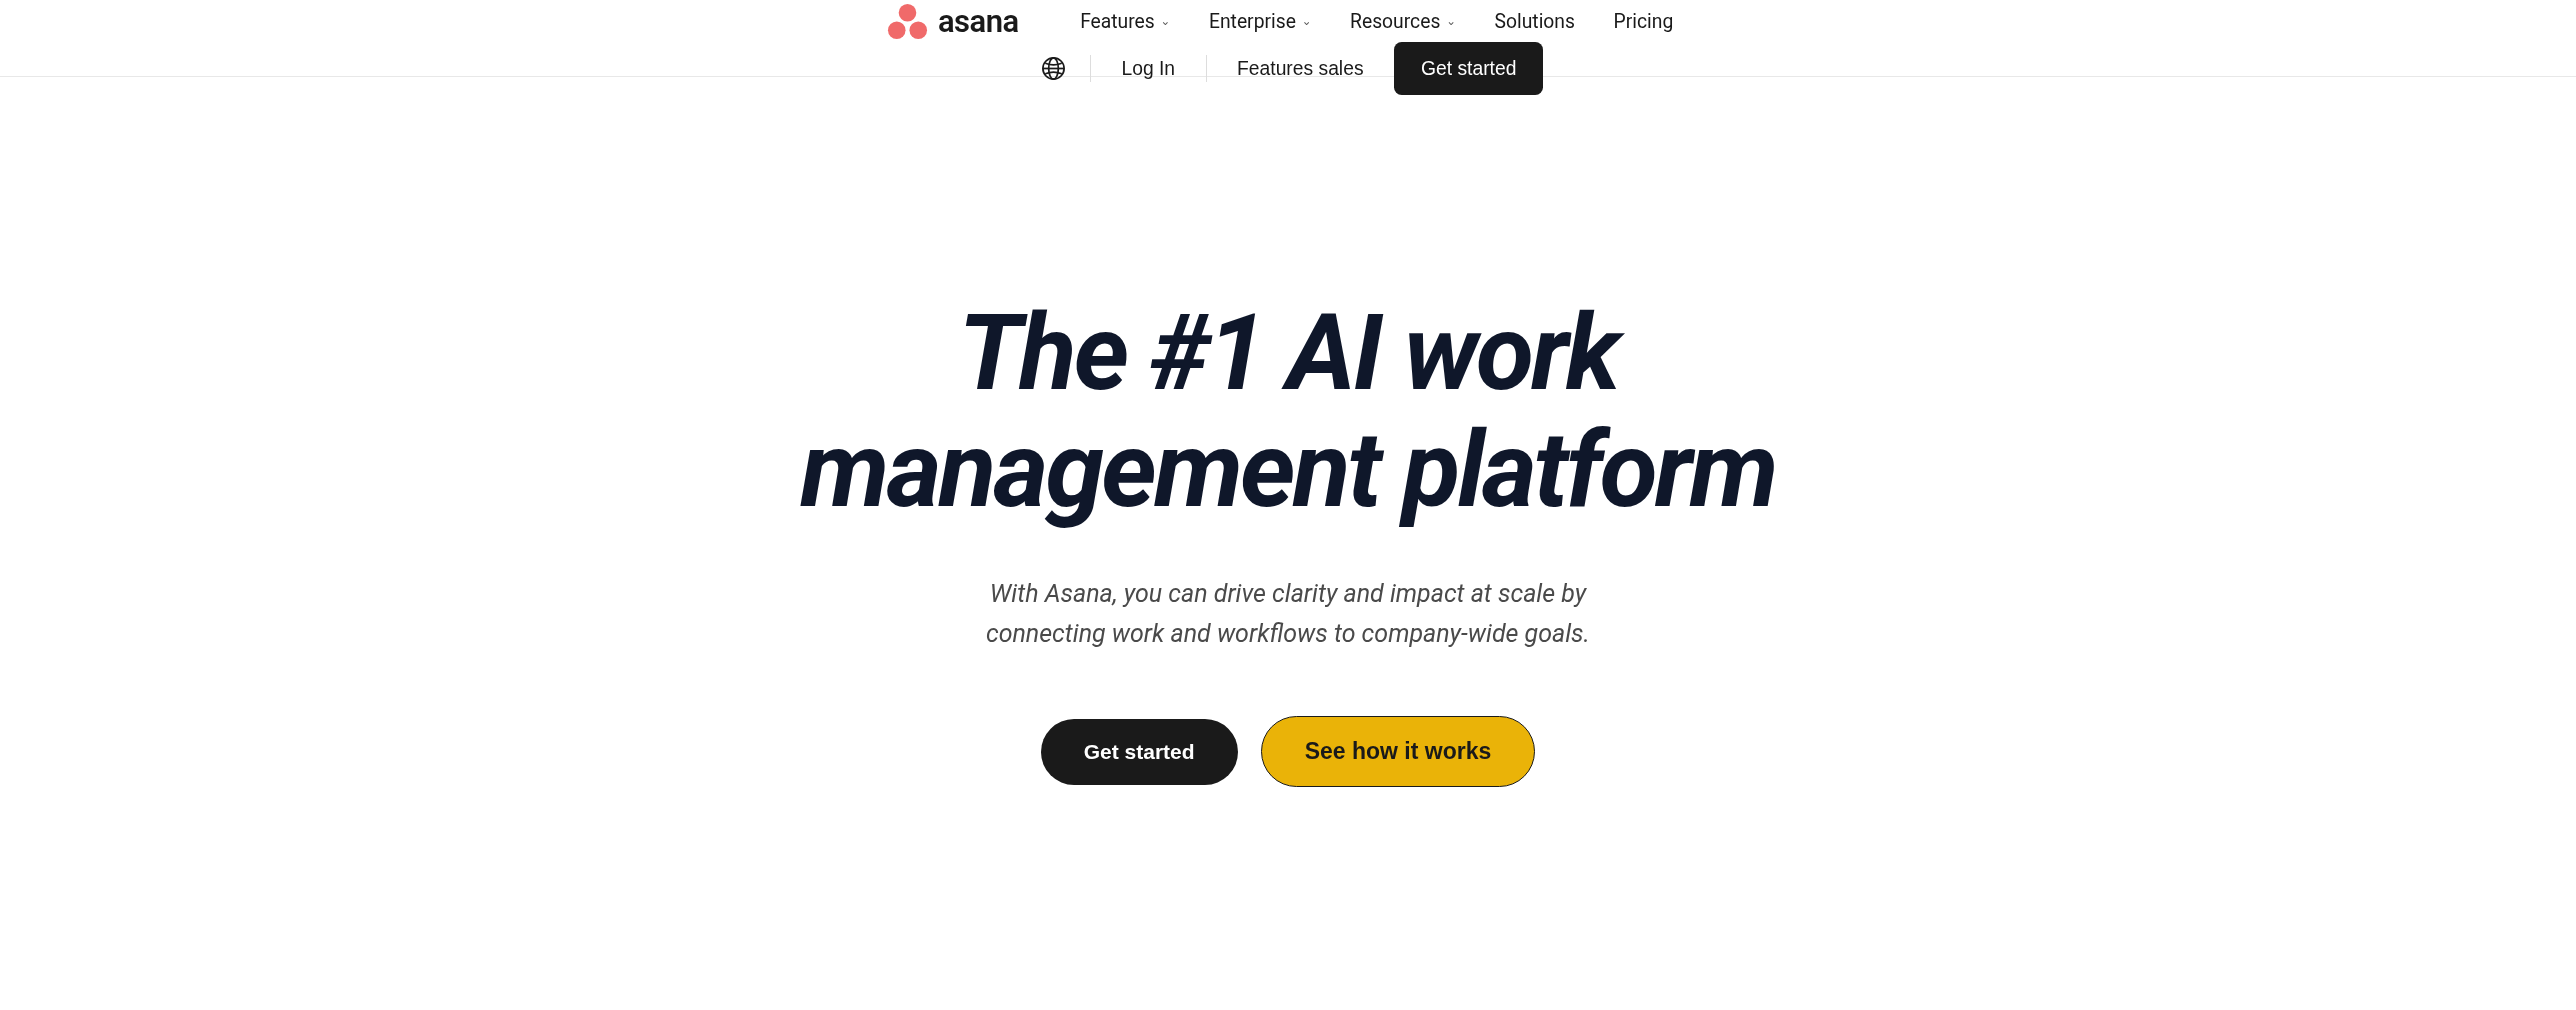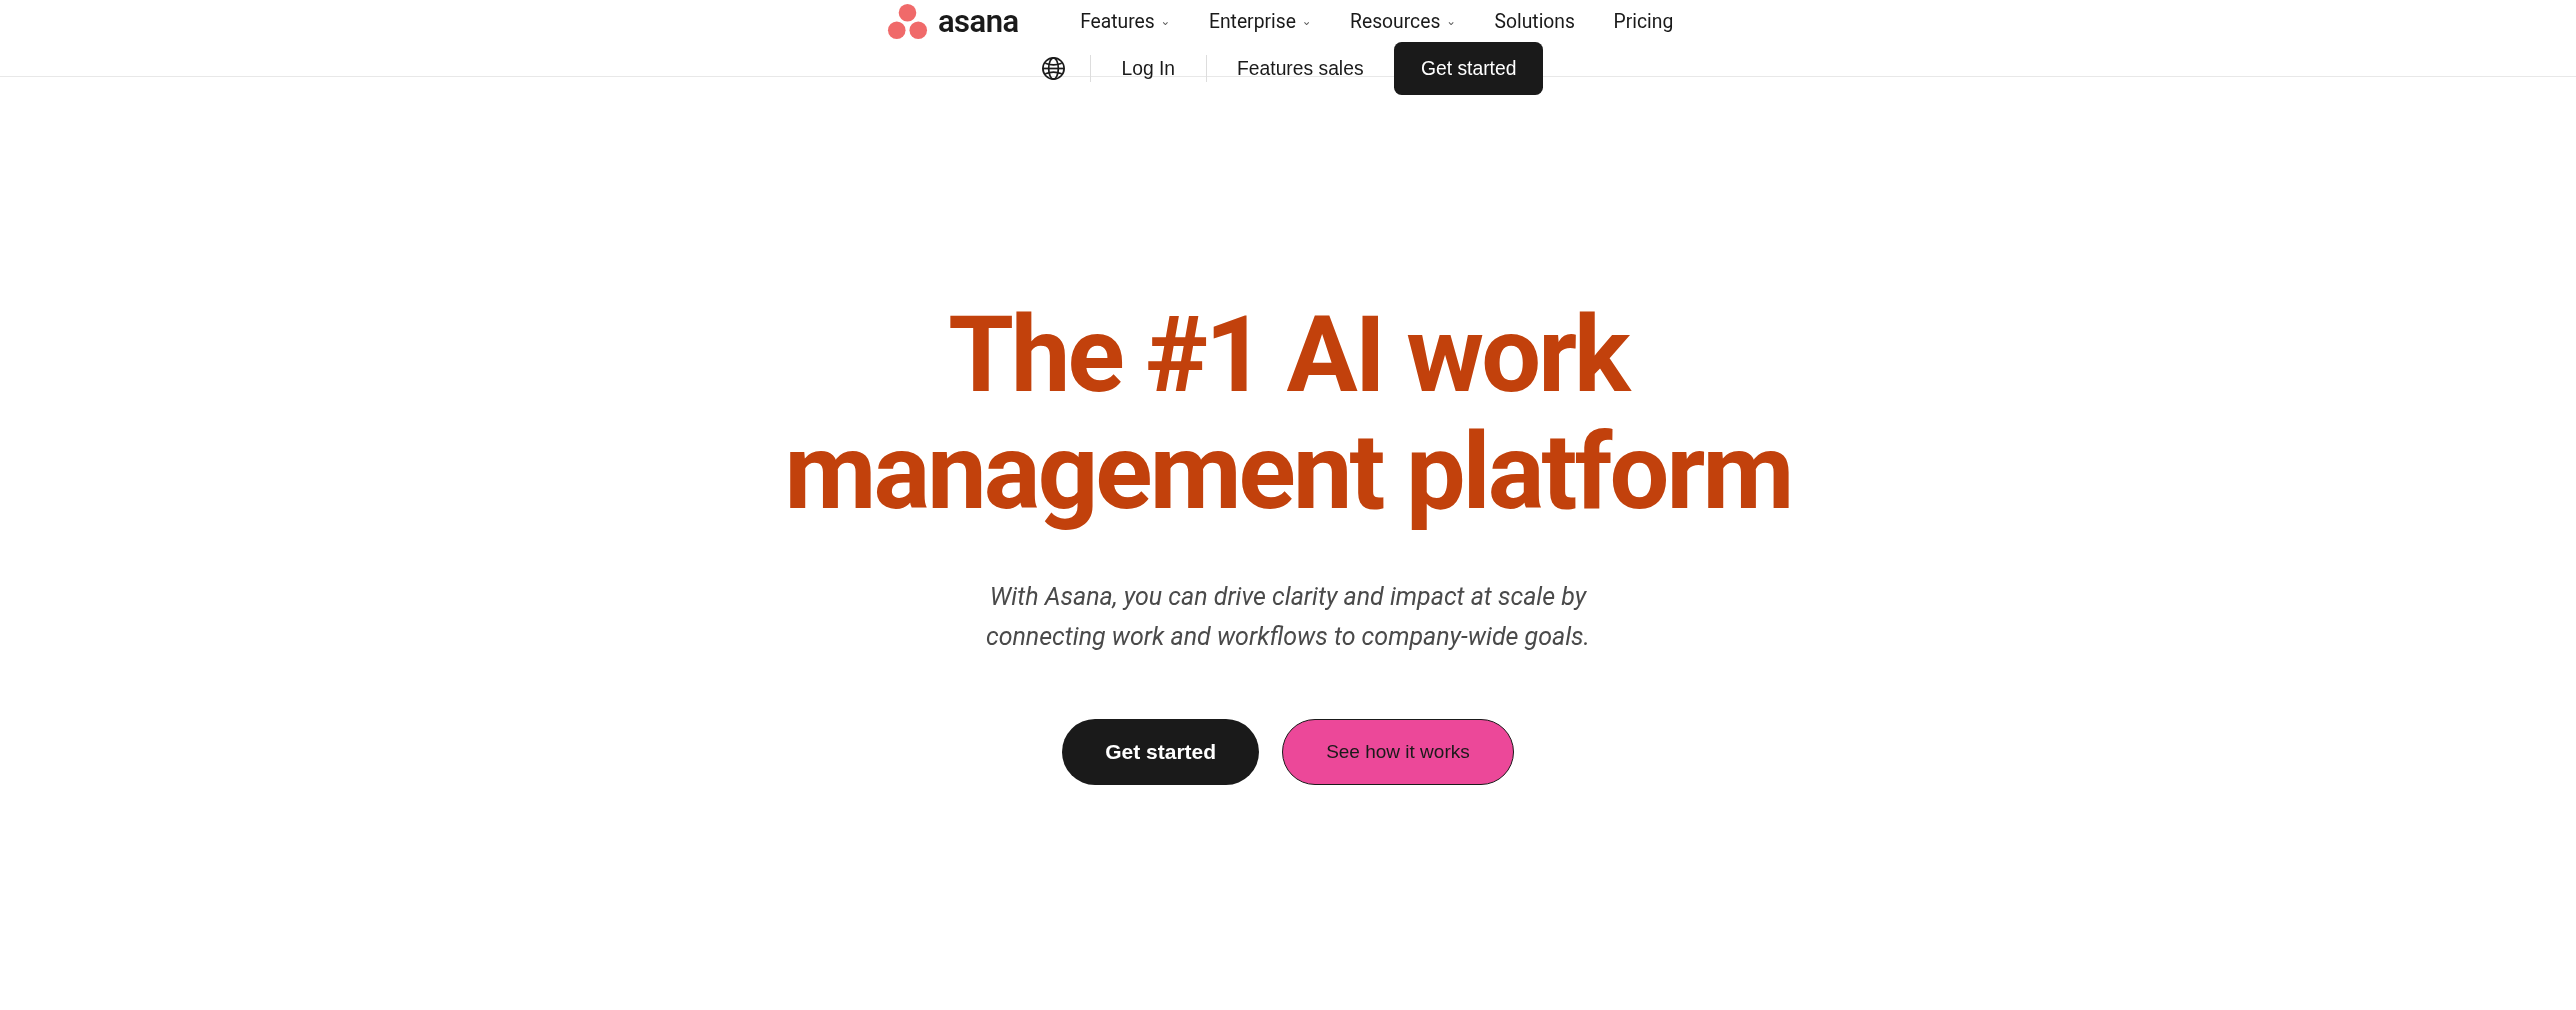--- a/index.html
+++ b/index.html
@@ -147,25 +147,26 @@
       align-items: center;
       justify-content: center;
       text-align: center;
       padding: 116px 77px 77px;
       min-height: 889px;
     }
 
     .hero-title {
       font-size: 106px;
       font-weight: 700;
-      color: #c2410c;
+      color: #0f172a;
       line-height: 1.1;
       max-width: 1063px;
       letter-spacing: -2.9px;
       margin-bottom: 46px;
+      font-style: italic;
     }
 
     .hero-subtitle {
       font-size: 25px;
       color: #4a4a4a;
       line-height: 1.6;
       max-width: 657px;
       margin-bottom: 62px;
       font-weight: 400;
       font-style: italic;
@@ -183,25 +184,25 @@
       border: none;
       font-size: 21px;
       font-weight: 600;
       padding: 21px 43px;
       border-radius: 48px;
       cursor: pointer;
       white-space: nowrap;
     }
 
     .hero-see-how-btn {
-      background: #ec4899;
+      background: #eab308;
       color: #1a1a1a;
       border: 1.9px solid #1a1a1a;
-      font-size: 19px;
-      font-weight: 400;
+      font-size: 23px;
+      font-weight: 700;
       padding: 21px 43px;
       border-radius: 48px;
       cursor: pointer;
       white-space: nowrap;
     }
   </style>
 </head>
 <body>
 
 <nav>

